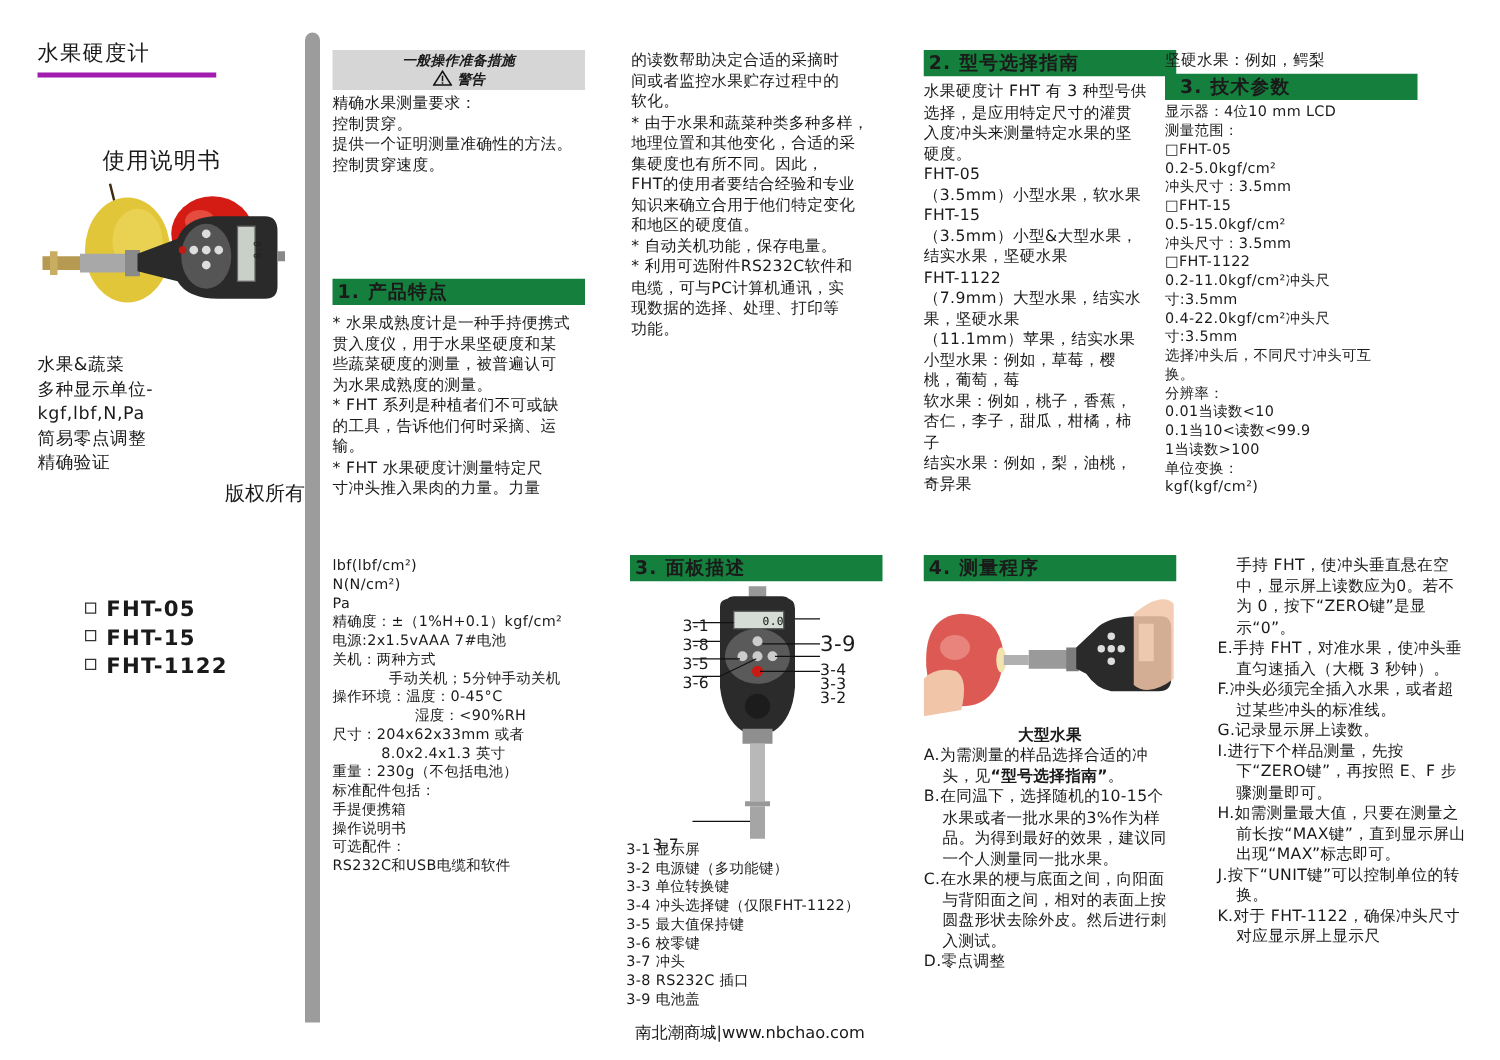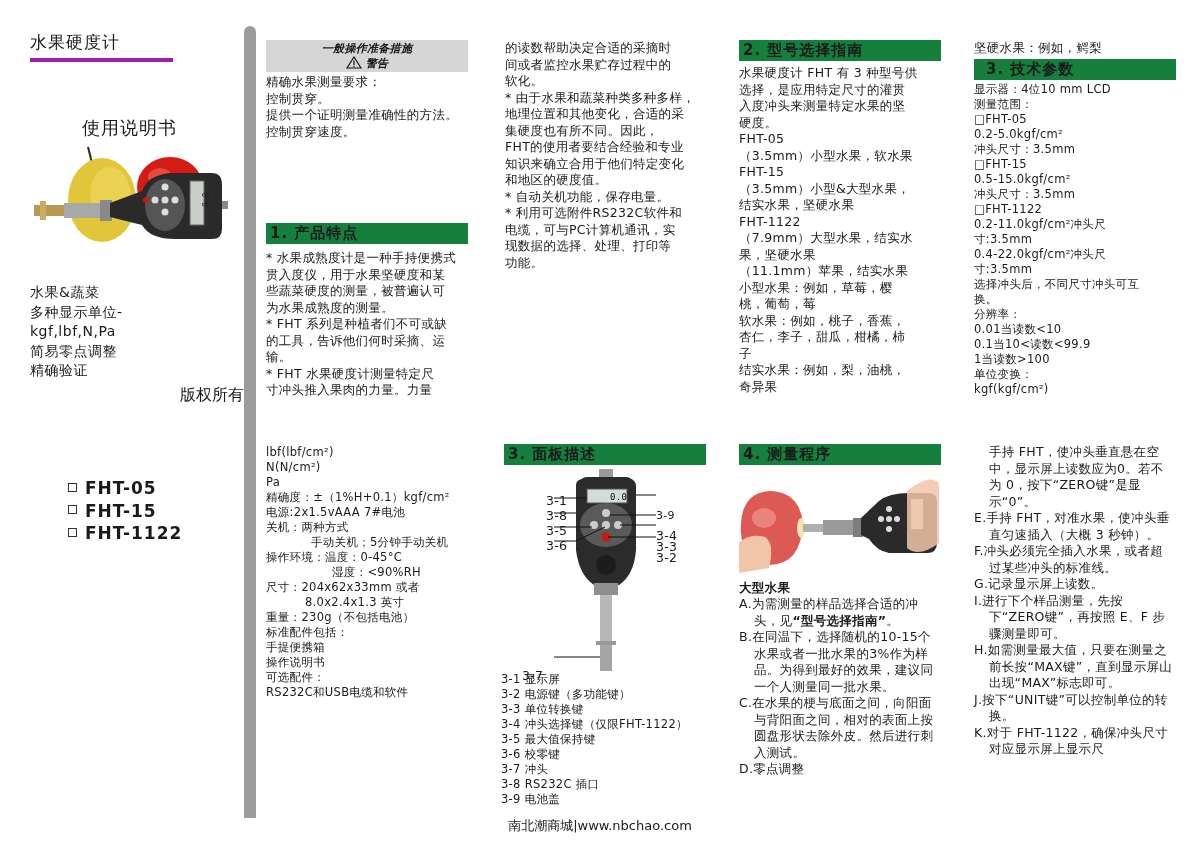--- a/index.html
+++ b/index.html
@@ -22,21 +22,21 @@
   
   .col { position: absolute; font-size: 12.5px; line-height: 16.5px; letter-spacing: 0.3px; }
   .heading { background: #15803d; font-weight: bold; font-size: 15px; padding: 2px 4px; height: 21px; letter-spacing: 1px; }
   .warn-box { background: #d6d6d6; text-align: center; font-weight: bold; font-size: 11px; line-height: 15px; padding: 1px 0 1px; font-style: italic; }
   .line { white-space: nowrap; }
   .indent1 { padding-left: 45px; }
   .indent2 { padding-left: 66px; }
   .indent3 { padding-left: 39px; }
   .small { font-size: 11.5px; line-height: 15px; }
   .proc { padding-left: 15px; text-indent: -15px; }
-  .bold { font-weight: bold; }
+  .bold { font-weight: bold; text-align: center; }
 
   .device-figure { position: relative; width: 200px; height: 210px; }
   .footer { position: absolute; left: 0; width: 1200px; top: 817px; text-align: center; font-size: 13px; }
 </style>
 </head>
 <body>
 
 <div class="divider-bar"></div>
 
 <div class="cover">
@@ -153,21 +153,21 @@
     <div class="line">小型水果：例如，草莓，樱</div>
     <div class="line">桃，葡萄，莓</div>
     <div class="line">软水果：例如，桃子，香蕉，</div>
     <div class="line">杏仁，李子，甜瓜，柑橘，柿</div>
     <div class="line">子</div>
     <div class="line">结实水果：例如，梨，油桃，</div>
     <div class="line">奇异果</div>
   </div>
 </div>
 
-<div class="col" style="left:974px; top:40px; width:202px;">
+<div class="col" style="left:932px; top:40px; width:202px;">
   <div class="line" style="font-size:12.5px;">坚硬水果：例如，鳄梨</div>
   <div class="heading" style="margin-top:2px;padding-left:12px;">3. 技术参数</div>
   <div class="small" style="margin-top:2px;">
     <div class="line">显示器：4位10 mm LCD</div>
     <div class="line">测量范围：</div>
     <div class="line">□FHT-05</div>
     <div class="line">0.2-5.0kgf/cm²</div>
     <div class="line">冲头尺寸：3.5mm</div>
     <div class="line">□FHT-15</div>
     <div class="line">0.5-15.0kgf/cm²</div>
@@ -239,21 +239,21 @@
       <line x1="116" y1="60" x2="152" y2="60" stroke="#111" stroke-width="1"></line>
       <line x1="104" y1="72" x2="152" y2="72" stroke="#111" stroke-width="1"></line>
     </svg>
     <div style="position:absolute;left:18px;top:28px;font-size:12.5px;line-height:15px;margin-left:24px;">
       <div>3-1</div>
       <div>3-8</div>
       <div>3-5</div>
       <div>3-6</div>
     </div>
     <div style="position:absolute;left:18px;top:203px;font-size:12.5px;">3-7</div>
-    <div style="position:absolute;left:152px;top:43px;font-size:11px;">3-9</div>
+    <div style="position:absolute;left:152px;top:43px;font-size:17px;">3-9</div>
     <div style="position:absolute;left:152px;top:65px;font-size:12.5px;line-height:11px;">
       <div>3-4</div>
       <div>3-3</div>
       <div>3-2</div>
     </div>
   </div>
   <div class="small" style="position:absolute; left:-3px; top:228px;">
     <div class="line">3-1 显示屏</div>
     <div class="line">3-2 电源键（多功能键）</div>
     <div class="line">3-3 单位转换键</div>

